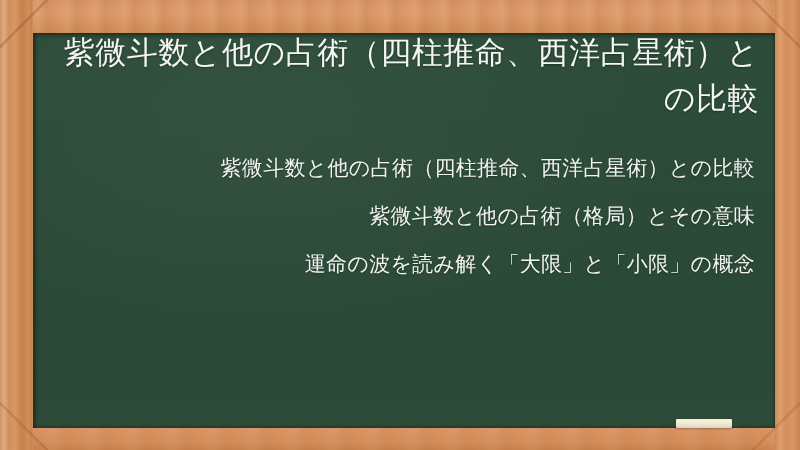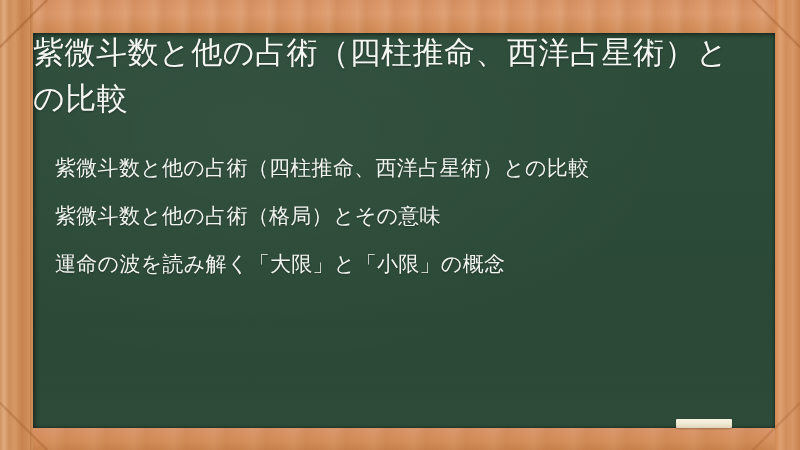--- a/index.html
+++ b/index.html
@@ -100,20 +100,21 @@
     top: 33px;
     width: 742px;
     height: 395px;
     background:
       radial-gradient(ellipse at 30% 25%, rgba(255,255,255,0.035) 0%, rgba(255,255,255,0.00) 58%),
       linear-gradient(180deg, #2d4c3a 0%, #2c4a38 48%, #2a4735 100%);
     box-shadow:
       inset 2px 2px 4px rgba(0,0,0,0.45),
       inset -1px -1px 3px rgba(0,0,0,0.30);
     overflow: hidden;
+    text-align: right;
   }
 
   
   #board::after {
     content: "";
     position: absolute;
     left: 0; right: 0; bottom: 0;
     height: 120px;
     background: linear-gradient(180deg, rgba(255,255,255,0.00) 0%, rgba(255,255,255,0.012) 70%, rgba(255,255,255,0.02) 100%);
     pointer-events: none;

